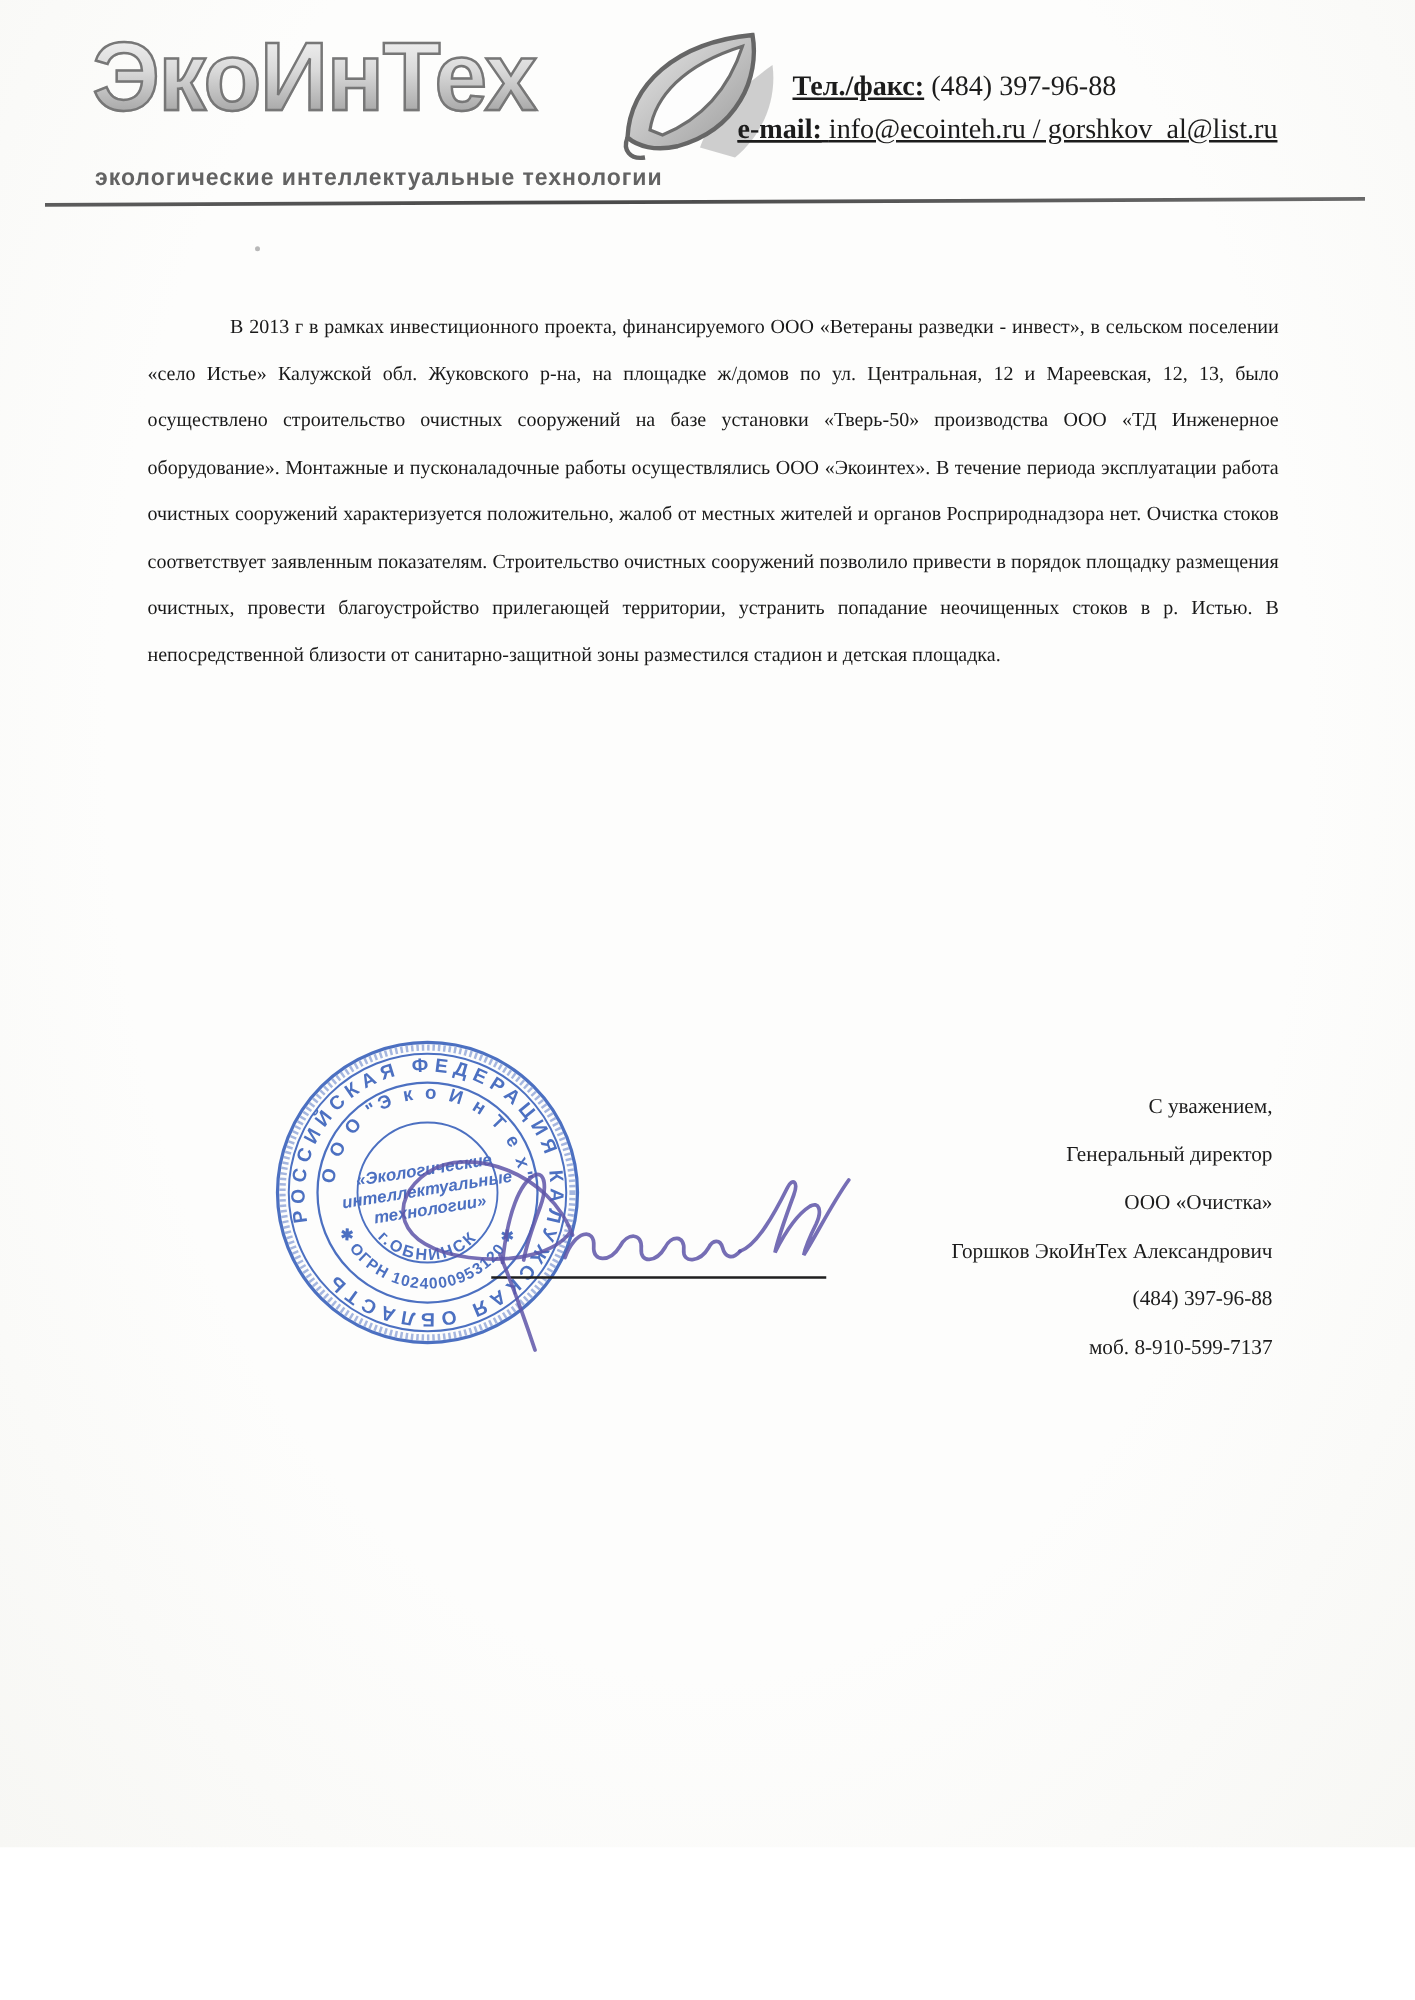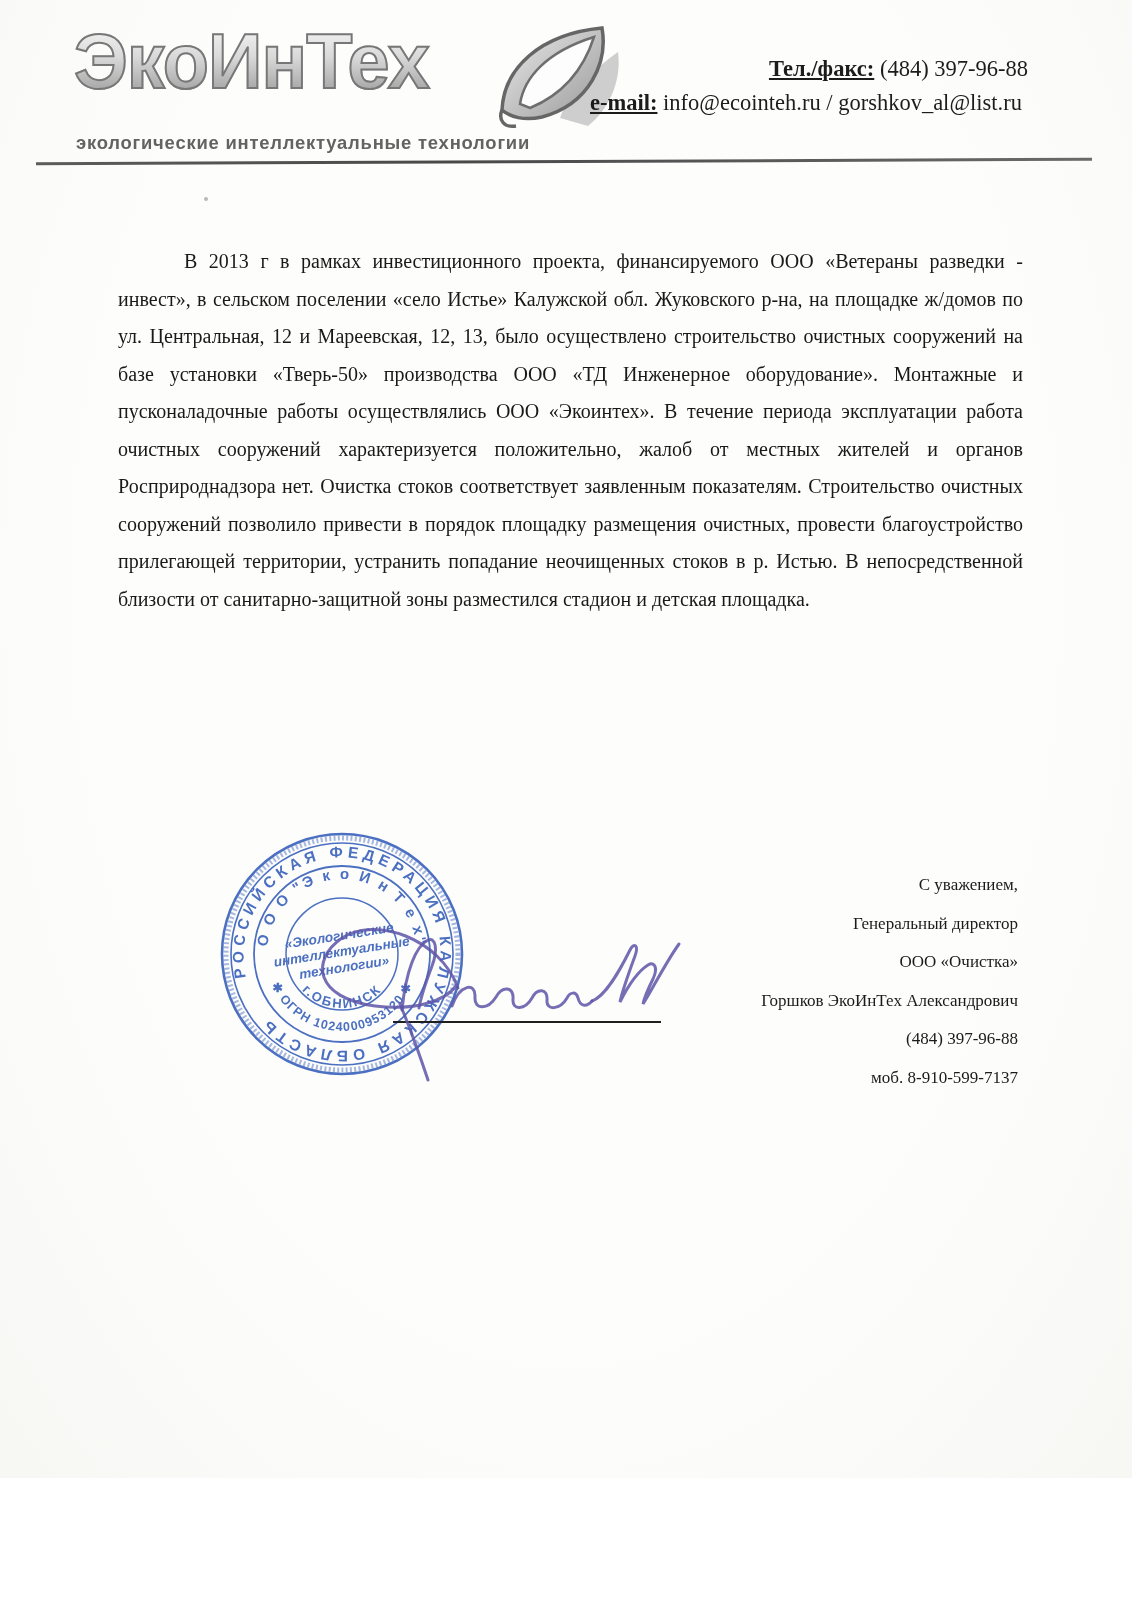--- a/index.html
+++ b/index.html
@@ -26,33 +26,33 @@
   }
   .leaf{position:absolute;left:418px;top:-2px;}
   .tagline{
     position:absolute;left:4px;top:108px;width:470px;
     font-family:"Liberation Sans", sans-serif;
     font-weight:bold;font-size:19px;color:#636363;letter-spacing:.8px;
     transform:scaleX(.97);transform-origin:left;
   }
   
   .contacts{position:absolute;left:588px;top:52px;width:440px;font-size:22.5px;line-height:34px;}
-  .contacts .row2{margin-left:28px;text-align:right;}
-  .contacts .row3{margin-left:2px;}
+  .contacts .row2{margin-left:46px;}
+  .contacts .row3{margin-left:2px;text-decoration:underline;}
   .clabel{font-weight:bold;text-decoration:underline;}
   
   .rule{
     position:absolute;left:36px;top:160px;width:1056px;height:3px;
     background:linear-gradient(90deg,#5c5c5c,#494949 40%,#6a6a6a);
     transform:rotate(-.25deg);
   }
   
   .body-text{
     position:absolute;left:118px;top:243px;width:905px;
-    font-size:20px;line-height:37.5px;
+    font-size:16px;line-height:37.5px;
     text-align:justify;text-indent:66px;color:#191919;
   }
   
   .stamp{position:absolute;left:216px;top:828px;opacity:.93;}
   .stamp text{fill:#3f66bd;font-family:"Liberation Sans", sans-serif;}
   .stamp circle{fill:none;stroke:#3f66bd;}
   
   .sig-line{position:absolute;left:393px;top:1021px;width:268px;height:2px;background:#1f1f1f;}
   .signature{position:absolute;left:280px;top:898px;z-index:5;}
   .signature path{fill:none;stroke:#5e55a8;stroke-width:3;stroke-linecap:round;opacity:.85;}

